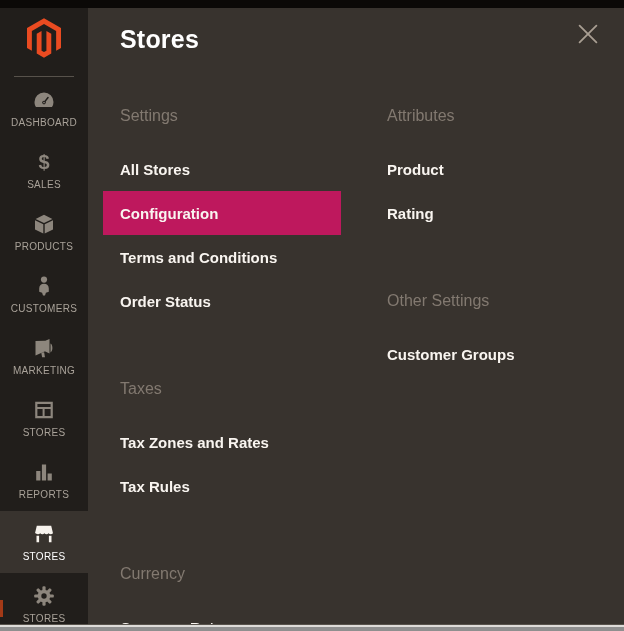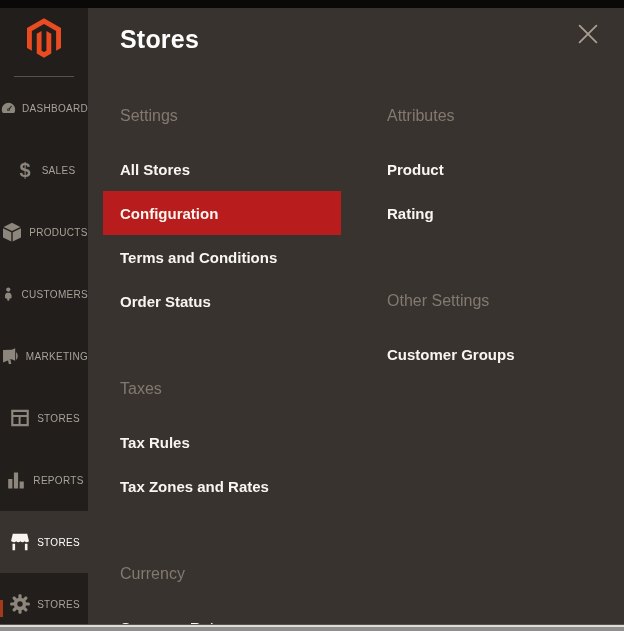--- a/index.html
+++ b/index.html
@@ -9,39 +9,39 @@
     background:#0b0907;
     font-family:"Liberation Sans","DejaVu Sans",sans-serif;
     -webkit-font-smoothing:antialiased;
   }
   
   .topstrip{position:absolute;left:0;top:0;right:0;height:8px;background:#0b0907;z-index:4;}
   
   .sidebar{position:absolute;left:0;top:0;bottom:7px;width:88px;background:#211e1b;z-index:2;}
   .logo{height:68px;padding-top:8px;display:flex;align-items:center;justify-content:center;cursor:pointer;}
   .divider{height:1px;background:#57524b;margin:8px 14px 0 14px;}
-  .nav-item{height:62px;display:flex;flex-direction:row;align-items:center;justify-content:center;gap:5px;color:#a9a299;cursor:pointer;}
+  .nav-item{height:62px;display:flex;flex-direction:column;align-items:center;justify-content:center;gap:5px;color:#a9a299;cursor:pointer;}
   .nav-icon{width:24px;height:24px;color:#8d867d;}
   .nav-icon svg{display:block;width:100%;height:100%;}
   .nav-label{font-size:10px;letter-spacing:.3px;}
   .nav-item.active{background:#38332e;color:#fff;}
   .nav-item.active .nav-icon{color:#f7f3ed;}
   
   .flyout{position:absolute;left:88px;top:8px;right:0;bottom:7px;background:#38332e;overflow:hidden;z-index:3;}
   .fly-head{height:62px;position:relative;display:flex;align-items:center;padding-left:32px;}
   .fly-title{font-size:25px;font-weight:700;color:#ffffff;margin:0;letter-spacing:.2px;}
   .close-btn{position:absolute;right:24px;top:14px;width:24px;height:24px;background:none;border:0;padding:0;color:#a89e92;cursor:pointer;}
   .close-btn svg{display:block;width:100%;height:100%;}
   .columns{display:flex;padding-left:15px;}
   .menu-col{width:238px;flex:0 0 auto;}
   .menu-col + .menu-col{margin-left:29px;}
   .mh{height:44px;display:flex;align-items:center;padding:0 17px;font-size:16px;font-weight:400;color:#827970;margin-top:44px;margin-bottom:9px;}
   .menu-col .mh:first-child{margin-top:24px;}
   .mi{height:44px;display:flex;align-items:center;padding:0 17px;font-size:15px;color:#f9f5f0;cursor:pointer;white-space:nowrap;font-weight:bold;}
-  .mi.active{background:#b91c1c;}
+  .mi.active{background:#be185d;}
   
   .page-edge{position:absolute;left:0;right:0;bottom:0;height:7px;z-index:6;
     background:linear-gradient(to bottom,#57524b 0,#57524b 1px,#dedcd9 1px,#dedcd9 3px,#8f8f8f 3px,#8f8f8f 7px);}
   .red-notch{position:absolute;left:0;top:600px;width:3px;height:17px;background:#a43a17;z-index:7;}
 </style>
 </head>
 <body>
 
 <div class="screen">
 
@@ -155,22 +155,22 @@
       </button>
     </div>
     <div class="columns">
         <div class="menu-col">
           <div class="mh">Settings</div>
           <div class="mi">All Stores</div>
           <div class="mi active">Configuration</div>
           <div class="mi">Terms and Conditions</div>
           <div class="mi">Order Status</div>
           <div class="mh">Taxes</div>
+          <div class="mi">Tax Zones and Rates</div>
           <div class="mi">Tax Rules</div>
-          <div class="mi">Tax Zones and Rates</div>
           <div class="mh">Currency</div>
           <div class="mi">Currency Rates</div>
         </div>
         <div class="menu-col">
           <div class="mh">Attributes</div>
           <div class="mi">Product</div>
           <div class="mi">Rating</div>
           <div class="mh">Other Settings</div>
           <div class="mi">Customer Groups</div>
         </div>

